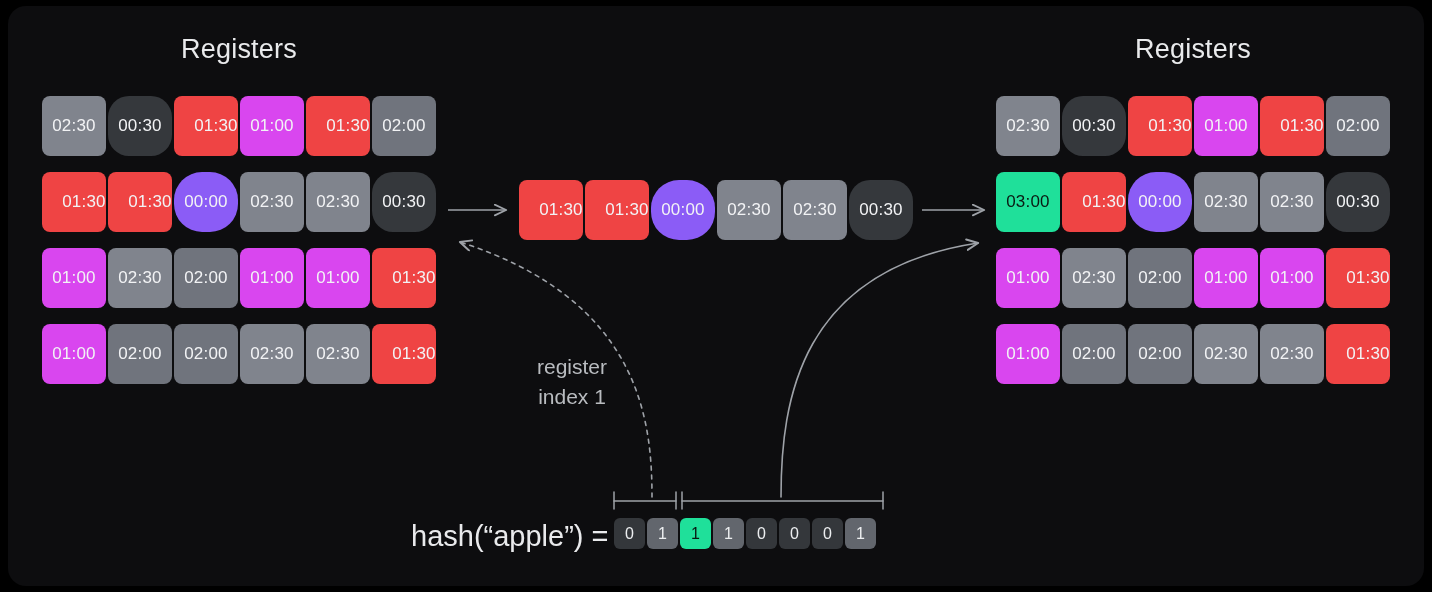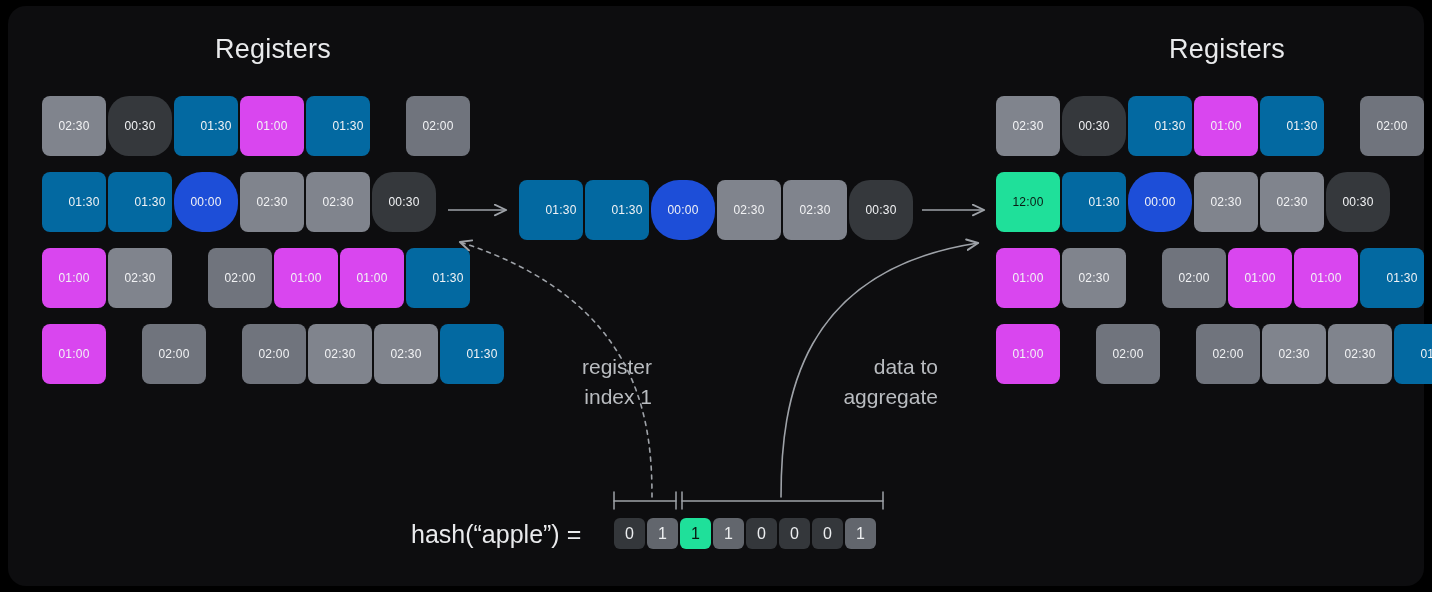--- a/index.html
+++ b/index.html
@@ -30,50 +30,50 @@
     text-align: center;
     color: #e9eaec;
     font-size: 27px;
     letter-spacing: .2px;
   }
   .reg-row { display: flex; gap: 2px; margin-bottom: 16px; }
   .cell {
     width: 64px; height: 60px;
     border-radius: 8px;
     display: flex; align-items: center; justify-content: center;
-    font-size: 12px;
+    font-size: 17px;
     color: #f2f3f5;
     letter-spacing: .2px;
   }
-  .cell.v0000 { background: #1d4ed8; border-radius: 28px; }
+  .cell.v0000 { background: #8b5cf6; border-radius: 28px; }
   .cell.v0030 { background: #35383c; border-radius: 21px; }
   .cell.v0100 { background: #d946ef; }
-  .cell.v0130 { background: #0369a1; padding-left: 20px; }
-  .cell.v0200 { background: #70747d; margin-left: 34px; }
+  .cell.v0130 { background: #ef4444; padding-left: 20px; }
+  .cell.v0200 { background: #70747d; }
   .cell.v0230 { background: #80848d; }
   .cell.v0300 { background: #1fe09a; color: #0a1a13; }
 
   
   .mid-row { position: absolute; display: flex; gap: 2px; }
 
   
   .note {
     position: absolute;
     color: #b9bcc0;
     font-size: 21px;
     line-height: 30px;
-    text-align: right;
+    text-align: center;
     white-space: pre-line;
   }
 
   
   .hash-label {
     position: absolute;
     color: #e9eaec;
-    font-size: 25px;
+    font-size: 29px;
     white-space: nowrap;
   }
   .bits { position: absolute; display: flex; gap: 2px; }
   .bit {
     width: 31px; height: 31px;
     border-radius: 6px;
     display: flex; align-items: center; justify-content: center;
     font-size: 16px;
     color: #eceef0;
   }
@@ -142,21 +142,21 @@
     <div class="reg-title">Registers</div>
   <div class="reg-row">
         <div class="cell v0230">02:30</div>
         <div class="cell v0030">00:30</div>
         <div class="cell v0130">01:30</div>
         <div class="cell v0100">01:00</div>
         <div class="cell v0130">01:30</div>
         <div class="cell v0200">02:00</div>
       </div>
       <div class="reg-row">
-        <div class="cell v0300">12:00</div>
+        <div class="cell v0300">03:00</div>
         <div class="cell v0130">01:30</div>
         <div class="cell v0000">00:00</div>
         <div class="cell v0230">02:30</div>
         <div class="cell v0230">02:30</div>
         <div class="cell v0030">00:30</div>
       </div>
       <div class="reg-row">
         <div class="cell v0100">01:00</div>
         <div class="cell v0230">02:30</div>
         <div class="cell v0200">02:00</div>
@@ -169,22 +169,20 @@
         <div class="cell v0200">02:00</div>
         <div class="cell v0200">02:00</div>
         <div class="cell v0230">02:30</div>
         <div class="cell v0230">02:30</div>
         <div class="cell v0130">01:30</div>
       </div>
     </div>
 
   <div class="note" style="left:492px; top:352px; width:160px;">register
 index 1</div>
-  <div class="note" style="left:778px; top:352px; width:160px;">data to
-aggregate</div>
 
   <div class="hash-label" style="left:411px; top:520px;">hash(“apple”)  =</div>
   <div class="bits" id="bits" style="left:614px; top:518px;">
       <div class="bit off">0</div>
       <div class="bit on">1</div>
       <div class="bit hot">1</div>
       <div class="bit on">1</div>
       <div class="bit off">0</div>
       <div class="bit off">0</div>
       <div class="bit off">0</div>

